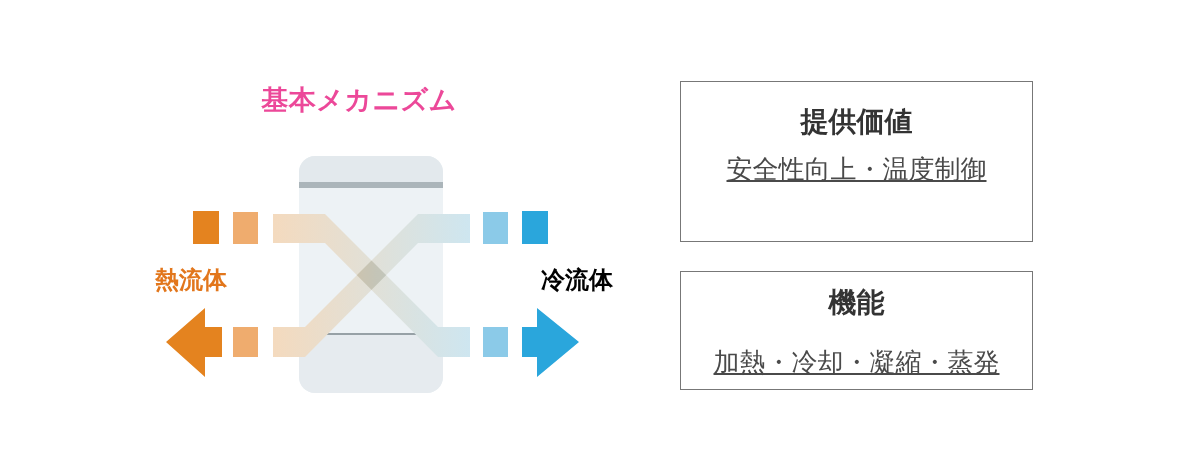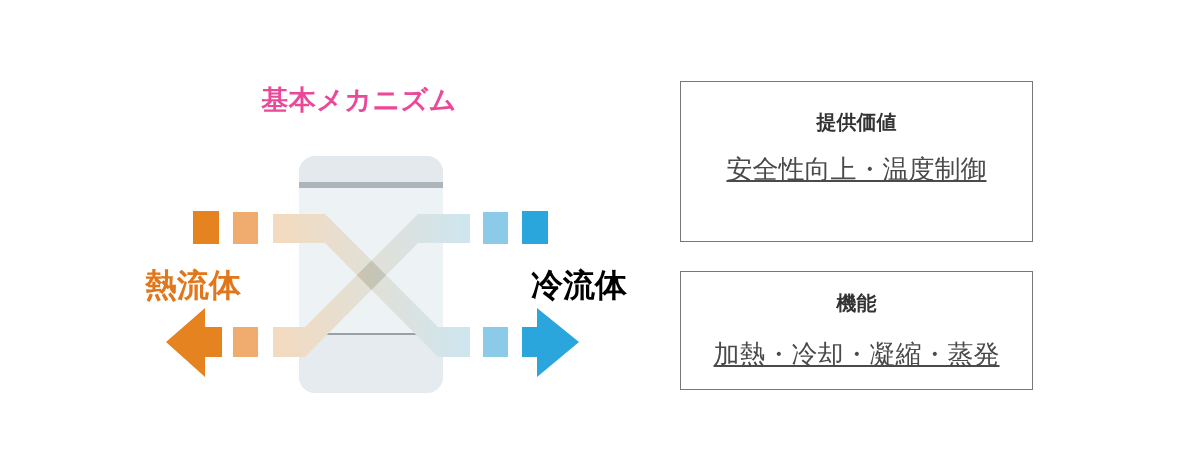--- a/index.html
+++ b/index.html
@@ -30,49 +30,50 @@
   .exchanger .top-bar{position:absolute;left:0;top:26px;width:100%;height:6px;background:#ABB5BA;}
   .exchanger .seam{position:absolute;left:0;top:177px;width:100%;height:2px;background:#97A1A6;}
   .exchanger .bottom-zone{position:absolute;left:0;top:179px;width:100%;height:58px;background:#E6EBEF;}
   svg.flows{
     position:absolute;left:0;top:0;width:1180px;height:476px;
     z-index:2;
   }
   .band-cross{mix-blend-mode:multiply;}
   .flow-label{
     position:absolute;top:264px;
-    font-size:32px;font-weight:bold;white-space:nowrap;
+    font-size:24px;font-weight:bold;white-space:nowrap;
     z-index:3;
+    margin-left:10px;
   }
   .hot-label{left:145px;color:#E2761B;}
   .cold-label{left:531px;color:#000000;}
   .exchanger-label{
     position:absolute;left:299px;top:263px;width:144px;
     text-align:center;font-size:26px;font-weight:500;color:#4A4A4A;
     letter-spacing:5px;text-indent:5px;white-space:nowrap;
     z-index:3;
   }
   
   .info-box{
     position:absolute;left:680px;width:353px;
     background:#ffffff;border:1px solid #777777;
     box-sizing:border-box;text-align:center;
     z-index:3;
   }
   .info-box.value-box{top:81px;height:161px;}
   .info-box.function-box{top:271px;height:119px;}
   .info-title{
-    font-size:20px;font-weight:bold;color:#333333;line-height:30px;
+    font-size:28px;font-weight:bold;color:#333333;line-height:30px;
   }
   .value-box .info-title{margin-top:25px;}
   .function-box .info-title{margin-top:18px;font-family:Liberation Mono, monospace;}
   .info-body{
     margin-top:14px;font-size:26px;color:#4A4A4A;line-height:37px;white-space:nowrap;text-decoration:underline;
   }
-  .function-box .info-body{margin-top:16px;}
+  .function-box .info-body{margin-top:24px;}
 </style>
 </head>
 <body>
 
 <div class="canvas">
 
   <div class="main-title">基本メカニズム</div>
 
   <div class="exchanger">
     <div class="top-zone"></div>

